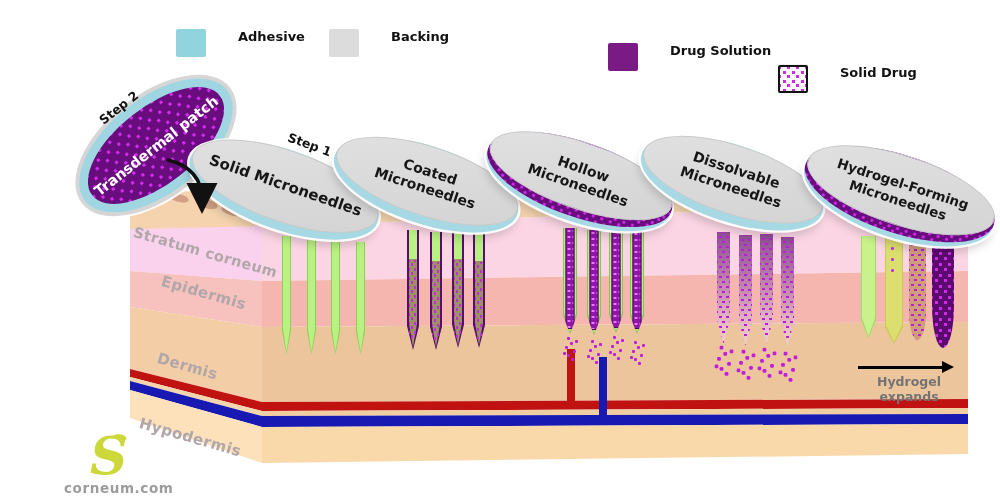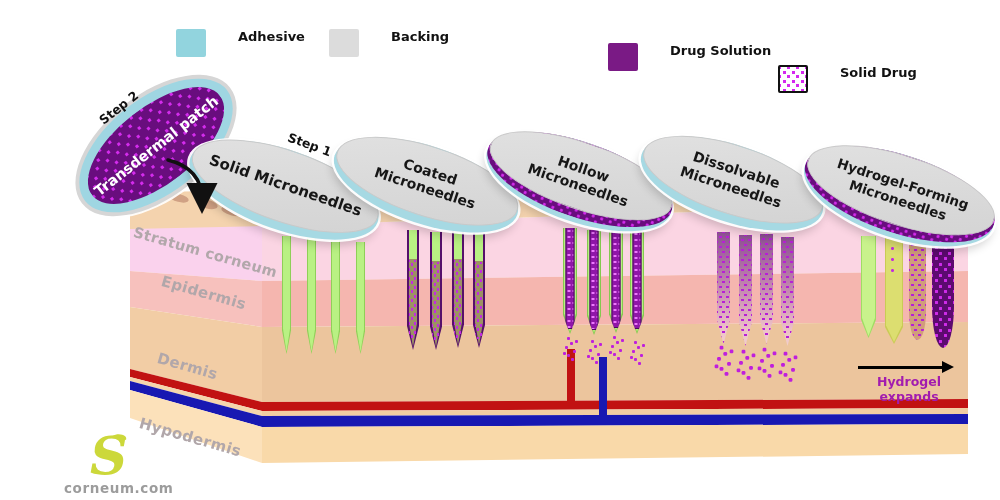--- a/index.html
+++ b/index.html
@@ -96,21 +96,21 @@
   .tp .c{position:absolute;inset:13px;border-radius:50%;background-color:#690d7e;
     background-image:radial-gradient(circle,#d42ced 1.6px,transparent 1.9px),
                      radial-gradient(circle,#d42ced 1.6px,transparent 1.9px);
     background-size:13px 13px,13px 13px;background-position:1px 1px,7px 8px;}
   .tp .lbl{position:absolute;inset:0;display:flex;align-items:center;justify-content:center;
     color:#fff;font-weight:bold;font-size:14.5px;white-space:nowrap;}
 
   .step-label{position:absolute;font-weight:bold;font-size:12.5px;color:#111;z-index:40;}
 
   .hyd-note{position:absolute;left:850px;top:374px;width:118px;text-align:center;
-    font-size:12.5px;font-weight:bold;color:#a21caf;z-index:21;}
+    font-size:12.5px;font-weight:bold;color:#737373;z-index:21;}
   .hyd-arrow-line{position:absolute;left:858px;top:366px;width:84px;height:3px;background:#000;z-index:21;}
   .hyd-arrow-head{position:absolute;left:942px;top:361px;width:0;height:0;z-index:21;
     border-left:12px solid #000;border-top:6.5px solid transparent;border-bottom:6.5px solid transparent;}
 
   .watermark-text{position:absolute;left:64px;top:480px;font-size:13.5px;font-weight:bold;
     color:#9c9c9c;letter-spacing:.6px;}
 </style>
 </head>
 <body>
 

